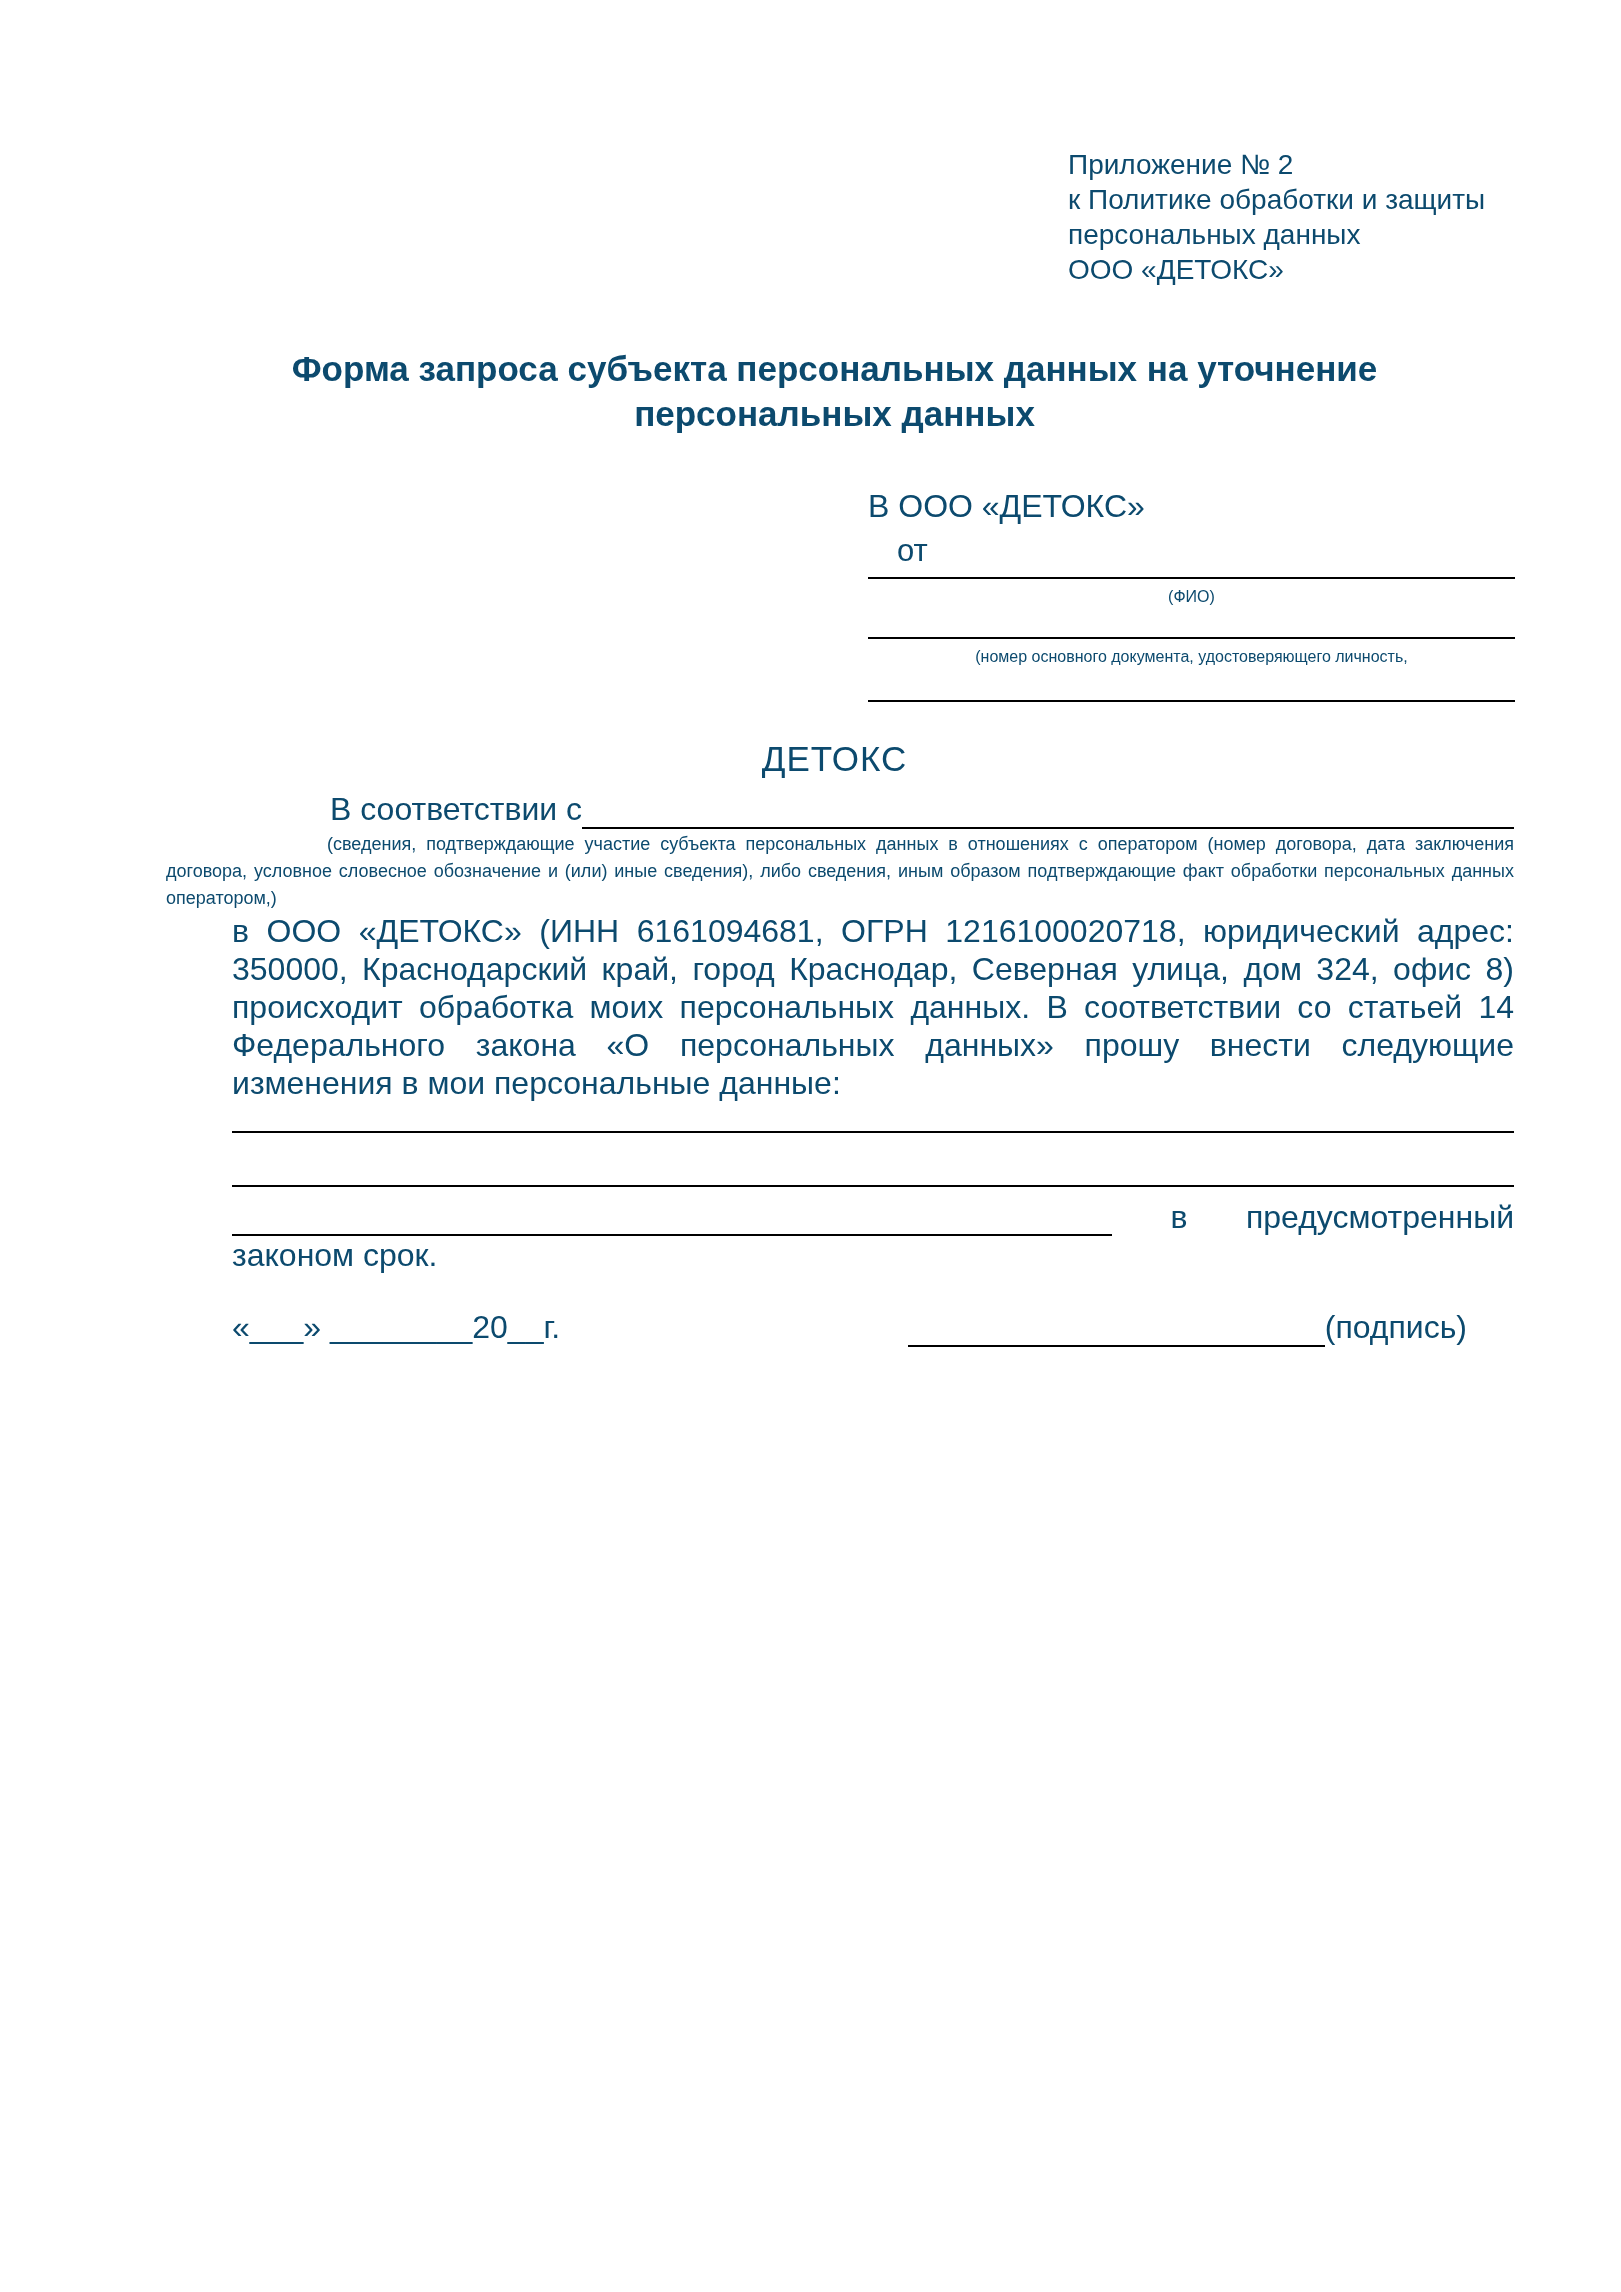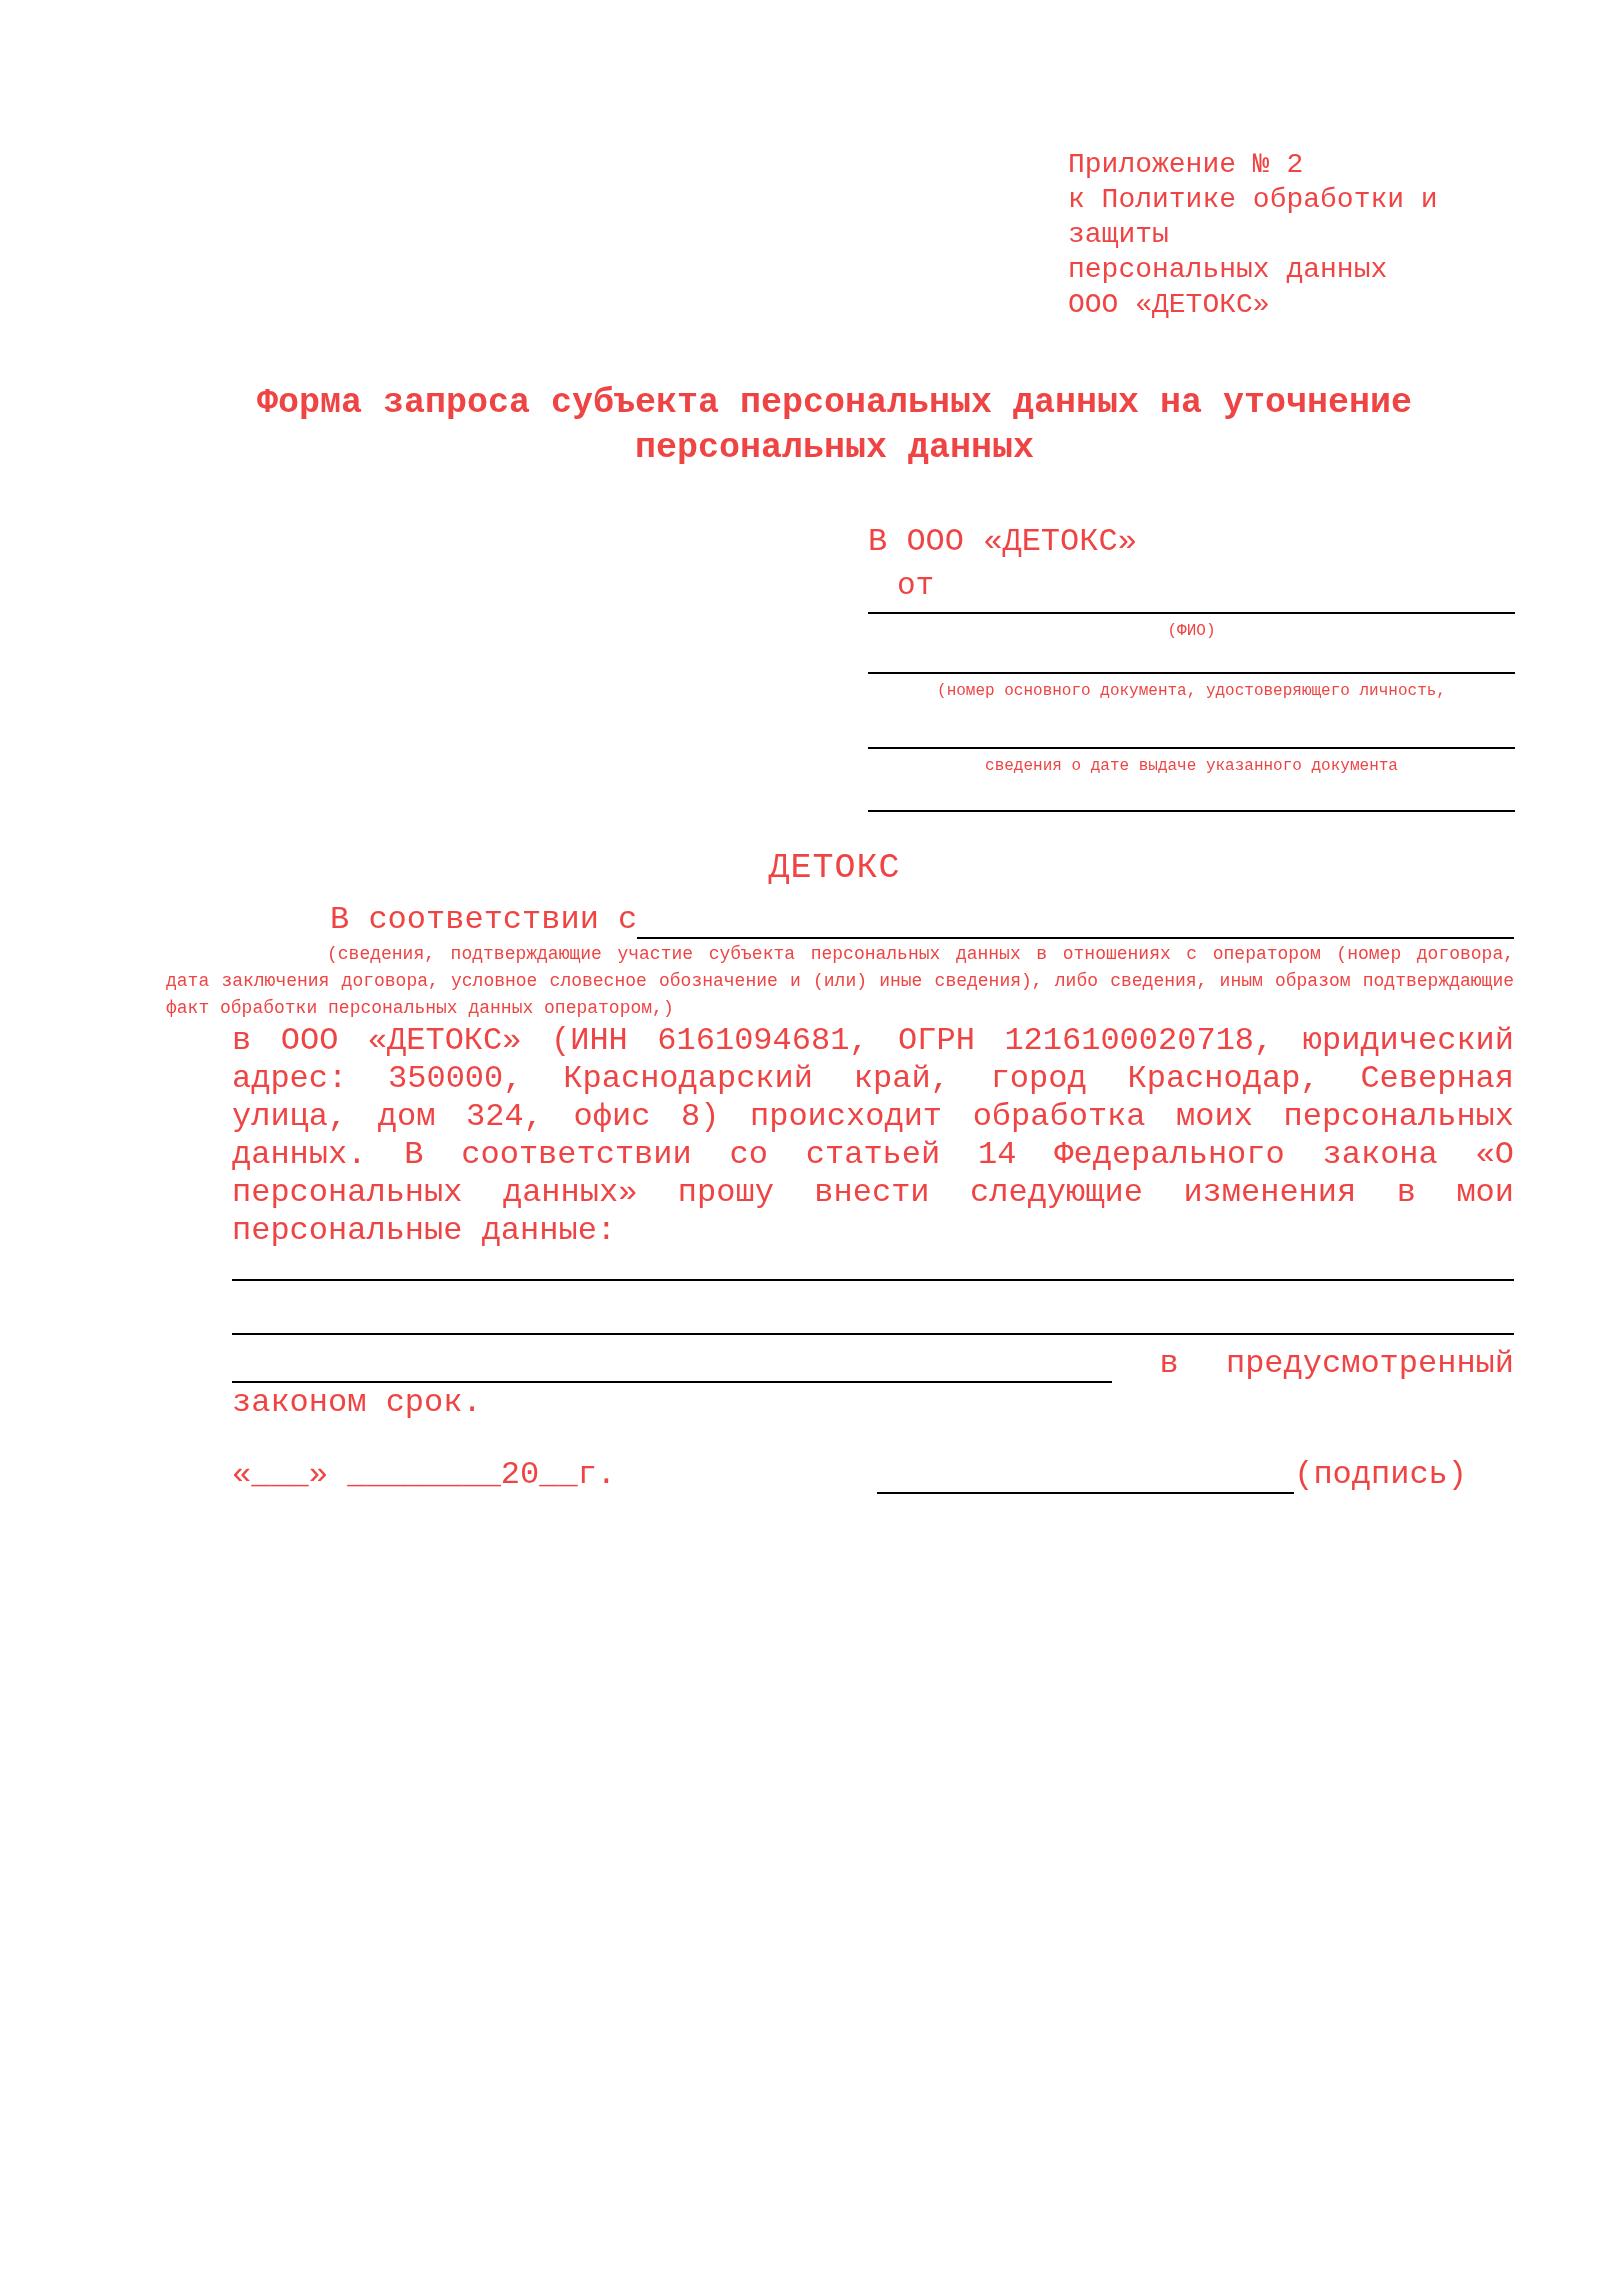--- a/index.html
+++ b/index.html
@@ -1,18 +1,18 @@
 <!DOCTYPE html>
 <html><head>
 <meta charset="utf-8">
 <style>
   html,body{margin:0;padding:0;background:#ffffff;}
   .page{
-    width:1621px;height:2103px;background:#ffffff;color:#ef4444;
-    font-family:Liberation Mono, monospace;
+    width:1621px;height:2103px;background:#ffffff;color:#0c4a6e;
+    font-family:Liberation Sans, sans-serif;
     position:relative;overflow:hidden;
   }
   .content{padding:0 107px 0 155px;}
 
   
   .header-block{margin-left:913px;padding-top:147px;font-size:28px;line-height:35px;}
 
   
   .title{margin:59px auto 0;text-align:center;font-weight:bold;font-size:35px;line-height:45px;}
 
@@ -76,24 +76,20 @@
       <div class="field f1">
         <div class="field-line"></div>
         <div class="field-caption">(ФИО)</div>
       </div>
 
       <div class="field f2">
         <div class="field-line"></div>
         <div class="field-caption">(номер основного документа, удостоверяющего личность,</div>
       </div>
 
-      <div class="field f3">
-        <div class="field-line"></div>
-        <div class="field-caption">сведения о дате выдаче указанного документа</div>
-      </div>
 
       <div class="field f4">
         <div class="field-line"></div>
       </div>
     </div>
 
     <div class="zapros">ДЕТОКС</div>
 
     <div class="intro">
       <span class="intro-text">В соответствии с</span>

